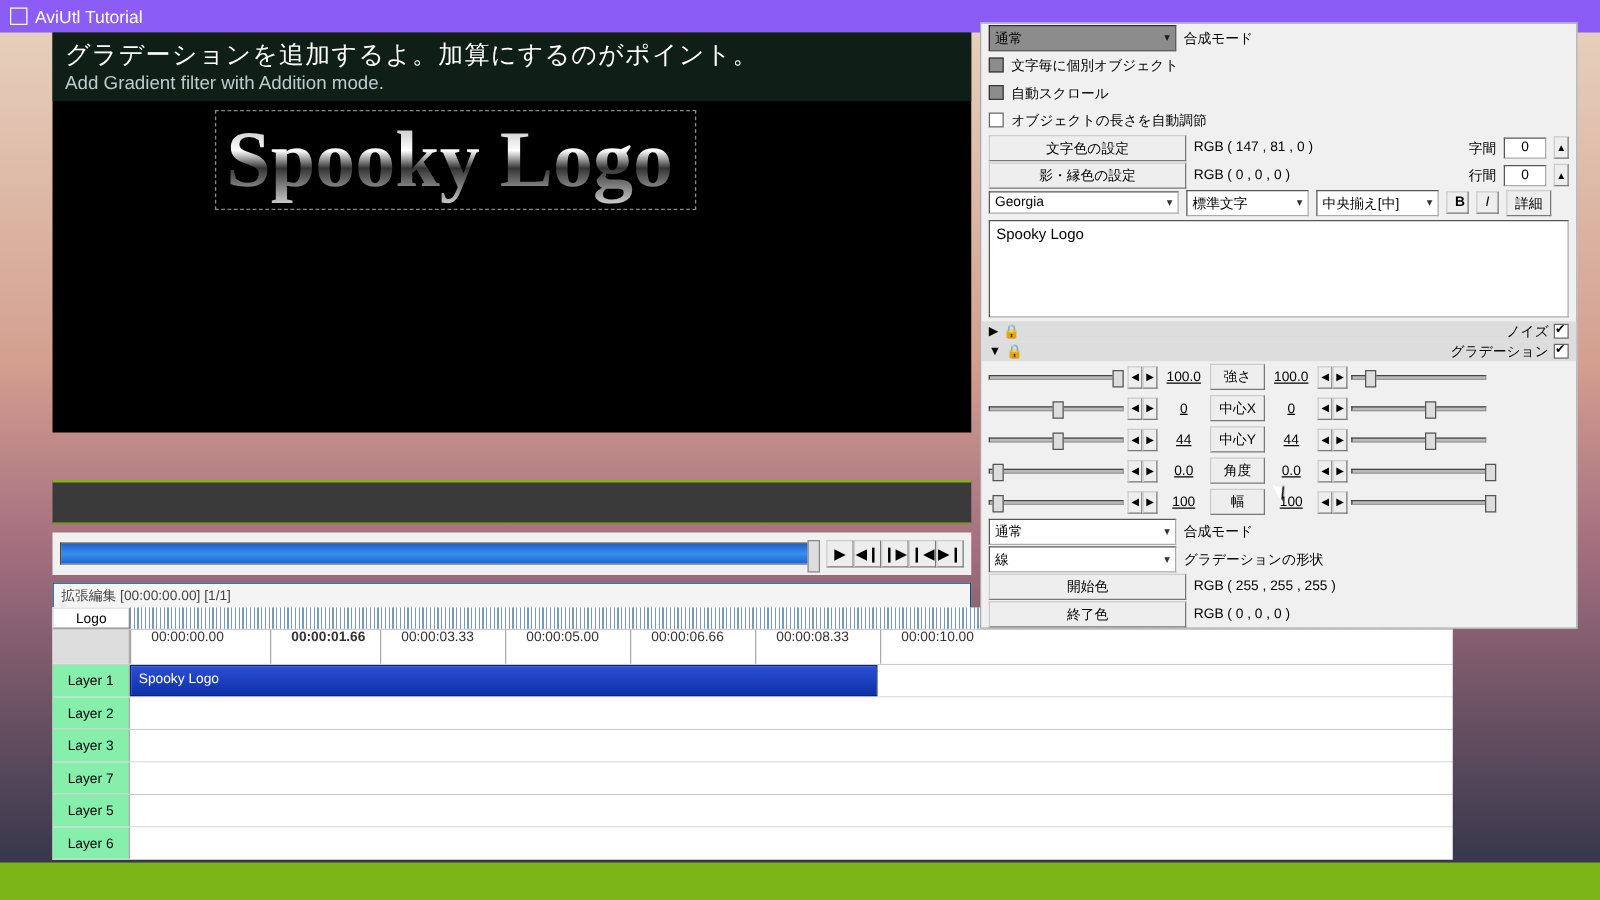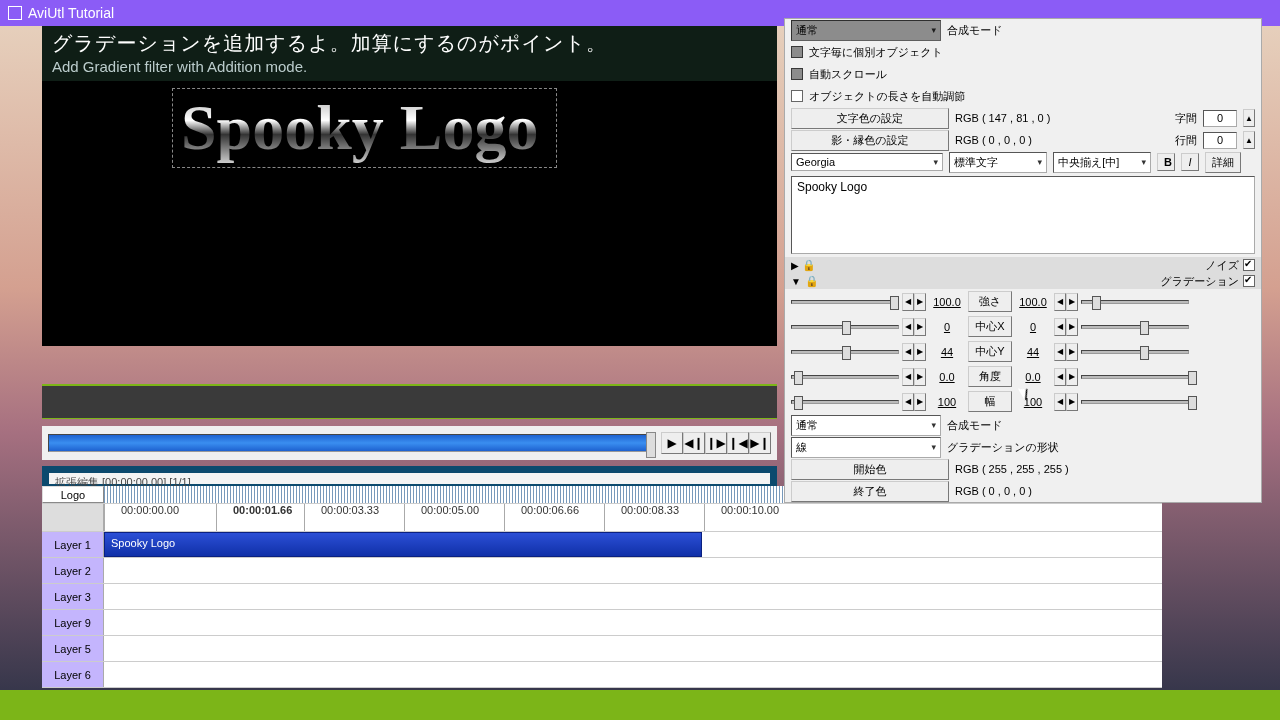--- a/index.html
+++ b/index.html
@@ -13,24 +13,24 @@
 .banner .en{color:#bcc;font-size:15px;margin-top:1px;}
 .preview{position:absolute;left:42px;top:26px;width:735px;height:320px;background:#000;}
 .logo{position:absolute;left:130px;top:62px;border:1px dashed #888;padding:2px 18px 2px 8px;}
 .logo span{font-family:Georgia,serif;font-size:64px;font-weight:bold;color:#d8d0c0;background:linear-gradient(180deg,#aaa 0%,#fff 40%,#333 60%,#ccc 100%);-webkit-background-clip:text;background-clip:text;-webkit-text-fill-color:transparent;}
 .greybar{position:absolute;left:42px;top:384px;width:735px;height:35px;background:#3a3a3a;border-top:2px solid #7cb518;border-bottom:1px solid #7cb518;}
 .playbar{position:absolute;left:42px;top:426px;width:735px;height:34px;background:#f0f0f0;display:flex;align-items:center;padding:0 6px;}
 .seek{flex:1;height:18px;border:1px inset #999;background:linear-gradient(180deg,#1e62d0,#3a8ef0,#1e62d0);position:relative;}
 .seek::after{content:"";position:absolute;right:-2px;top:-3px;width:8px;height:24px;background:#ddd;border:1px solid #888;}
 .pbtns{display:flex;gap:0;margin-left:6px;}
 .pbtn{width:22px;height:22px;border:1px outset #ccc;background:#eee;display:flex;align-items:center;justify-content:center;font-size:12px;}
-.tl-hdr{position:absolute;left:42px;top:466px;width:735px;height:25px;background:#f4f4f4;border:7px solid #0c4a6e;padding:2px 6px;color:#444;}
+.tl-hdr{position:absolute;left:42px;top:466px;width:735px;height:25px;background:#f4f4f4;border:1px solid #0c4a6e;padding:2px 6px;color:#444;}
 .tl{position:absolute;left:42px;top:486px;width:1120px;background:#fff;}
 .tl-row{display:flex;height:26px;border-bottom:1px solid #ccc;}
-.tl-lab{width:62px;border-right:1px solid #aaa;background:#c4b5fd;display:flex;align-items:center;justify-content:center;font-size:11px;}
+.tl-lab{width:62px;border-right:1px solid #aaa;background:#86efac;display:flex;align-items:center;justify-content:center;font-size:11px;}
 .tl-trk{flex:1;position:relative;background:#fff;}
 .ruler{height:28px;}
 .ruler .tl-lab{background:#ddd;}
 .ruler .tl-trk{background:#fff;font-size:10px;}
 .tick{position:absolute;top:0;height:100%;border-left:1px solid #aaa;padding-left:16px;color:#333;}
 .rootrow{height:18px;}
 .rootrow .tl-lab{background:#fff;border:1px outset #ddd;}
 .rootrow .tl-trk{background:repeating-linear-gradient(90deg,#79b 0,#79b 1px,transparent 1px,transparent 3px);background-size:auto;}
 .hashlab{background:repeating-linear-gradient(90deg,#6a9fc8 0,#6a9fc8 2px,#fff 2px,#fff 4px);}
 .clip{position:absolute;left:0;top:0;height:100%;background:linear-gradient(180deg,#2b4fd6,#1030a8);color:#fff;padding:4px 6px;font-size:11px;border:1px solid #0a2080;}
@@ -115,21 +115,21 @@
       </div>
       <div class="tl-row">
         <div class="tl-lab">Layer 2</div>
         <div class="tl-trk"></div>
       </div>
       <div class="tl-row">
         <div class="tl-lab">Layer 3</div>
         <div class="tl-trk"></div>
       </div>
       <div class="tl-row">
-        <div class="tl-lab">Layer 9</div>
+        <div class="tl-lab">Layer 7</div>
         <div class="tl-trk"></div>
       </div>
       <div class="tl-row">
         <div class="tl-lab">Layer 5</div>
         <div class="tl-trk"></div>
       </div>
       <div class="tl-row">
         <div class="tl-lab">Layer 6</div>
         <div class="tl-trk"></div>
       </div>

